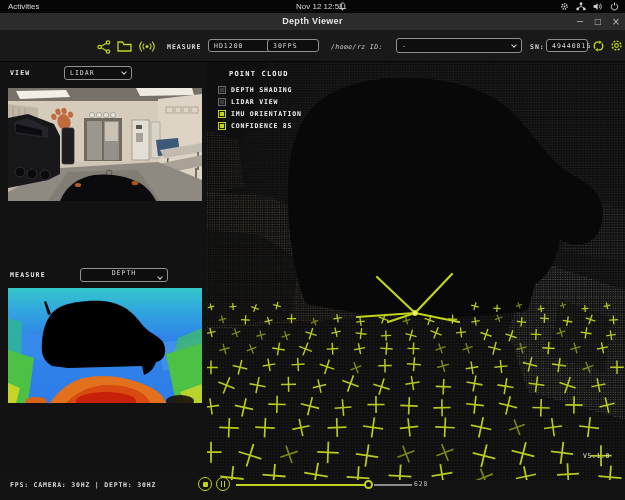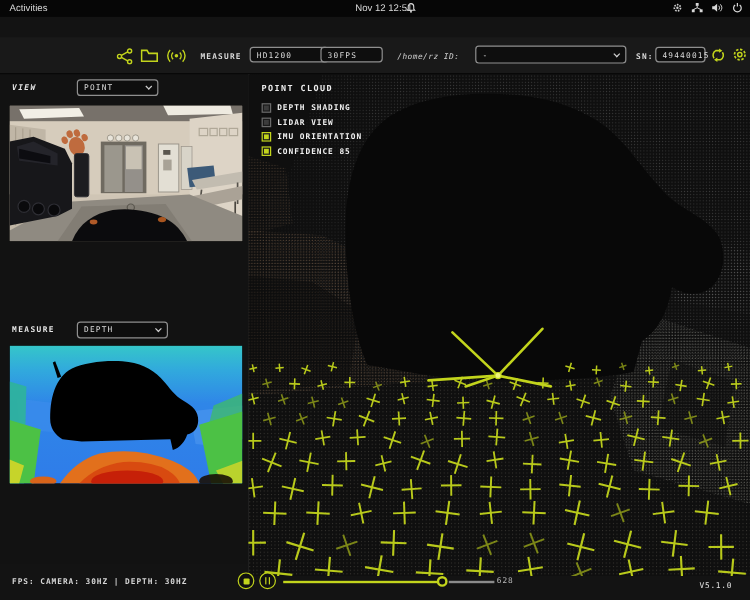--- a/index.html
+++ b/index.html
@@ -46,21 +46,21 @@
   .fps{position:absolute;left:10px;top:481px;color:#d6d6d6;font:bold 6.5px "DejaVu Sans Mono",monospace;letter-spacing:.8px;}
   .pcbtn{position:absolute;width:14px;height:14px;border:1.4px solid var(--accent);border-radius:50%;background:#101010;display:flex;align-items:center;justify-content:center;}
   .pcbtn .sq{width:5px;height:5px;background:var(--accent);border-radius:1px;}
   .pcbtn .bars{display:flex;gap:1.6px;}
   .pcbtn .bars i{display:block;width:1.6px;height:5.5px;background:var(--accent);}
   .slider{position:absolute;left:236px;top:480px;width:176px;height:9px;}
   .sl-fill{position:absolute;left:0;top:3.5px;height:2px;background:var(--accent);}
   .sl-rest{position:absolute;top:4px;height:1.5px;background:#8b8b8b;}
   .sl-handle{position:absolute;top:0;width:9px;height:9px;border:2px solid var(--accent);border-radius:50%;background:#0e0e0e;}
   .frameno{position:absolute;left:414px;top:480px;color:#bdbdbd;font:6.5px "DejaVu Sans Mono",monospace;letter-spacing:.8px;}
-  .version{position:absolute;left:583px;top:484px;color:#e2e2e2;font:6.5px "DejaVu Sans Mono",monospace;letter-spacing:.6px;}
+  .version{position:absolute;left:583px;top:452px;color:#e2e2e2;font:6.5px "DejaVu Sans Mono",monospace;letter-spacing:.6px;}
 </style>
 </head>
 <body>
 
 <div class="screen">
 
   <div class="sysbar">
     <div class="txt" style="left:8px;">Activities</div>
     <div class="txt" style="left:296px;">Nov 12 12:51</div>
     <svg class="txt" style="left:338px;top:2px;" width="9" height="9" viewBox="0 0 9 9">
@@ -82,20 +82,26 @@
         <polygon points="0.5,3.2 2.2,3.2 4.6,1.2 4.6,7.8 2.2,5.8 0.5,5.8" fill="#d8d8d8"></polygon>
         <path d="M6,2.8 A2.6,2.6 0 0 1 6,6.2 M7.3,1.6 A4.4,4.4 0 0 1 7.3,7.4" stroke="#d8d8d8" stroke-width="0.8" fill="none"></path>
       </svg>
       <svg width="9" height="9" viewBox="0 0 9 9">
         <path d="M2.6,2.2 A3.2,3.2 0 1 0 6.4,2.2" fill="none" stroke="#d8d8d8" stroke-width="1"></path>
         <line x1="4.5" y1="0.5" x2="4.5" y2="3.5" stroke="#d8d8d8" stroke-width="1"></line>
       </svg>
     </div>
   </div>
 
+  <div class="titlebar">
+    <div class="title">Depth Viewer</div>
+    <div class="wbtn" style="left:573px;">−</div>
+    <div class="wbtn" style="left:591px;font-size:8px;">□</div>
+    <div class="wbtn" style="left:609px;">×</div>
+  </div>
 
   <div class="toolbar">
 
     <svg class="ticon" style="left:97px;top:9px;" width="14" height="14" viewBox="0 0 14 14">
       <circle cx="11" cy="2.5" r="1.7" fill="none" stroke="var(--accent)" stroke-width="1.2"></circle>
       <circle cx="2.6" cy="7" r="1.7" fill="none" stroke="var(--accent)" stroke-width="1.2"></circle>
       <circle cx="11" cy="11.5" r="1.7" fill="none" stroke="var(--accent)" stroke-width="1.2"></circle>
       <line x1="4.2" y1="6.2" x2="9.4" y2="3.2" stroke="var(--accent)" stroke-width="1.2"></line>
       <line x1="4.2" y1="7.8" x2="9.4" y2="10.8" stroke="var(--accent)" stroke-width="1.2"></line>
     </svg>
@@ -135,23 +141,23 @@
     </svg>
     <svg class="ticon" style="left:609px;top:7px;" width="15" height="15" viewBox="0 0 15 15">
       <circle cx="7.5" cy="7.5" r="4.4" fill="none" stroke="var(--accent)" stroke-width="1.4" stroke-dasharray="2 1.4"></circle>
       <circle cx="7.5" cy="7.5" r="1.8" fill="none" stroke="var(--accent)" stroke-width="1.2"></circle>
     </svg>
   </div>
 
   <div class="mainbg"></div>
   <div class="vdivider"></div>
 
-  <div class="panel-label" style="left:10px;top:69px;font-style:italic;">VIEW</div>
+  <div class="panel-label" style="left:10px;top:69px;">VIEW</div>
   <div class="dd" style="left:64px;top:66px;width:68px;height:14px;">
-    <span>POINT</span>
+    <span>LIDAR</span>
     <span class="chev"></span>
   </div>
 
   <svg class="imgframe" style="left:8px;top:88px;" width="194" height="113" viewBox="0 0 194 113">
     <rect x="0" y="0" width="194" height="113" fill="#cfc5b5"></rect>
     <polygon points="0,0 194,0 194,13 0,16" fill="#77716a"></polygon>
     <polygon points="8,3 58,2 62,9 12,11" fill="#f2efe6"></polygon>
     <polygon points="128,0 184,0 186,7 132,8" fill="#eeeae0"></polygon>
     <rect x="0" y="13" width="194" height="61" fill="#d6ccbc"></rect>
     <polygon points="150,11 194,6 194,92 150,74" fill="#ddd4c6"></polygon>
@@ -208,21 +214,21 @@
       <rect x="54" y="40" width="12" height="36" rx="2" fill="#1d1d20" stroke="#303034" stroke-width="0.8"></rect>
     </g>
     <g>
       <path d="M52,113 C58,98 70,90 86,87 C102,85 118,88 130,94 C138,98 144,105 148,113 Z" fill="#0b0b0d"></path>
       <ellipse cx="70" cy="97" rx="3.2" ry="2" fill="#b05a28"></ellipse>
       <ellipse cx="127" cy="95" rx="3.4" ry="2.2" fill="#a8551f"></ellipse>
     </g>
   </svg>
 
   <div class="panel-label" style="left:10px;top:271px;">MEASURE</div>
-  <div class="dd" style="left:64px;top:268px;width:76px;height:14px;">
+  <div class="dd" style="left:80px;top:268px;width:88px;height:14px;flex-direction:column;">
     <span>DEPTH</span>
     <span class="chev"></span>
   </div>
 
   <svg class="imgframe" style="left:8px;top:288px;" width="194" height="115" viewBox="0 0 194 115">
     <defs>
       <linearGradient id="dg" x1="0" y1="0" x2="0" y2="1">
         <stop offset="0" stop-color="#35c6c9"></stop>
         <stop offset="0.18" stop-color="#31a9dd"></stop>
         <stop offset="0.42" stop-color="#2f86e8"></stop>
@@ -836,21 +842,21 @@
     <g id="imu">
         <line x1="415" y1="313" x2="377" y2="277" stroke="#c2d41c" stroke-width="2.2" stroke-linecap="round"></line>
         <line x1="415" y1="313" x2="452" y2="274" stroke="#c2d41c" stroke-width="2.2" stroke-linecap="round"></line>
         <line x1="415" y1="313" x2="357" y2="317" stroke="#c2d41c" stroke-width="2.2" stroke-linecap="round"></line>
         <line x1="415" y1="313" x2="459" y2="322" stroke="#c2d41c" stroke-width="2.2" stroke-linecap="round"></line>
         <line x1="415" y1="313" x2="388" y2="322" stroke="#c2d41c" stroke-width="2.2" stroke-linecap="round"></line>
         <circle cx="415" cy="313" r="2.6" fill="#eef57a" stroke="#c2d41c" stroke-width="1"></circle>
       </g>
   </svg>
 
-  <div class="pc-title" style="left:218px;top:70px;">POINT CLOUD</div>
+  <div class="pc-title" style="left:229px;top:70px;">POINT CLOUD</div>
   <div class="chkrow" style="left:218px;top:86px;">
     <span class="chkbox">
         <span class="dot"></span>
       </span>
     <span class="chklabel">DEPTH SHADING</span>
   </div>
   <div class="chkrow" style="left:218px;top:98px;">
     <span class="chkbox">
         <span class="dot"></span>
       </span>

